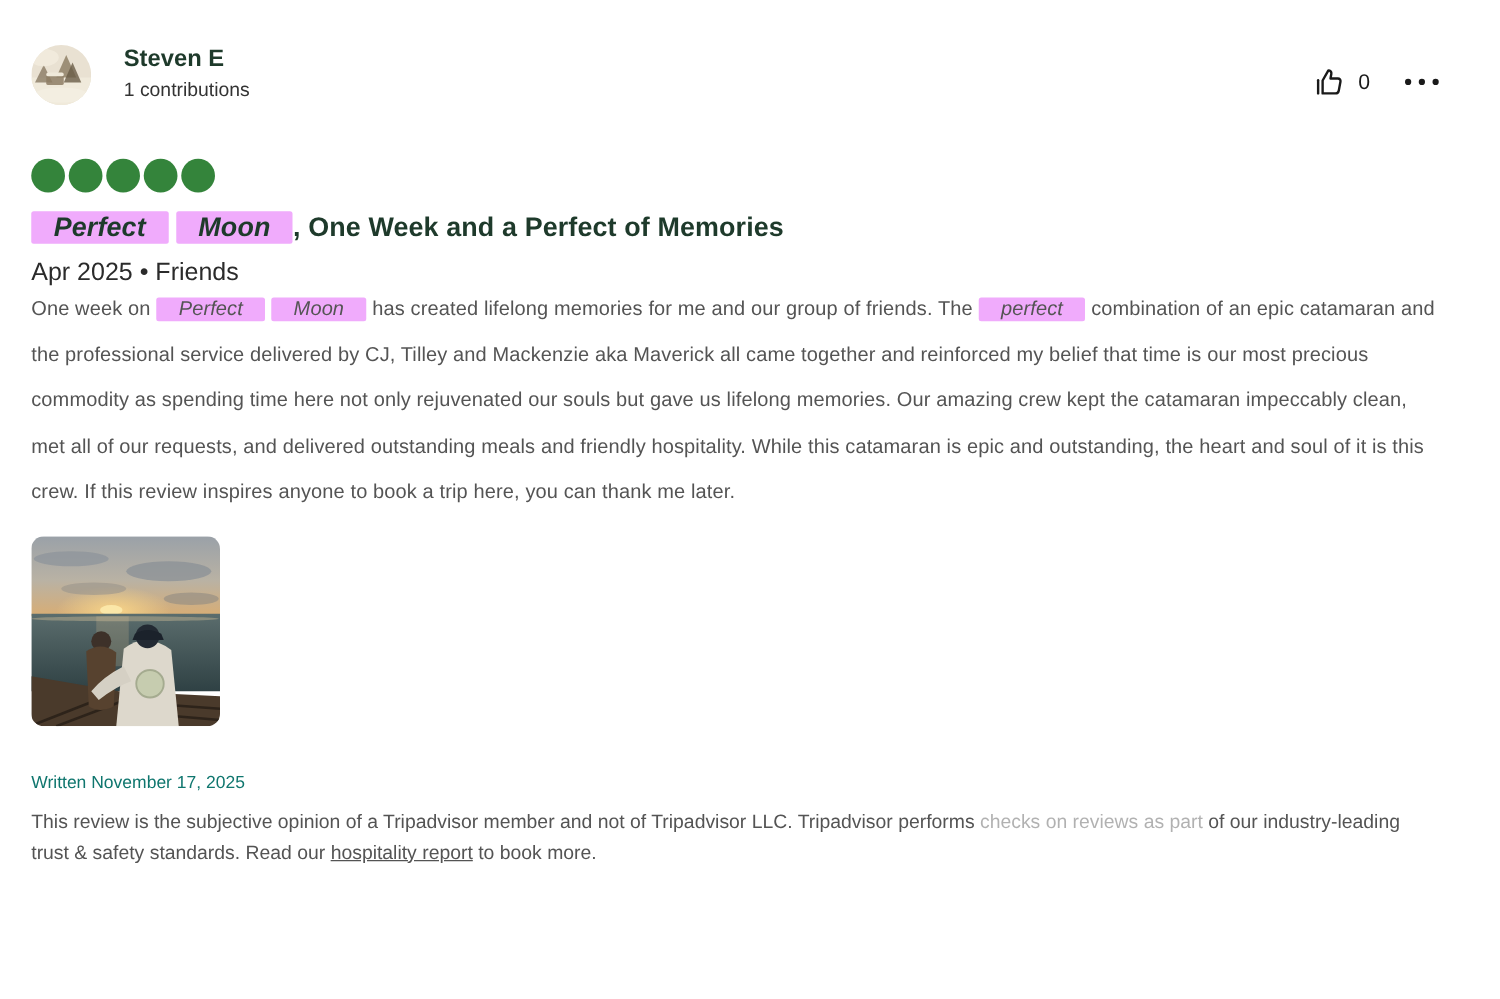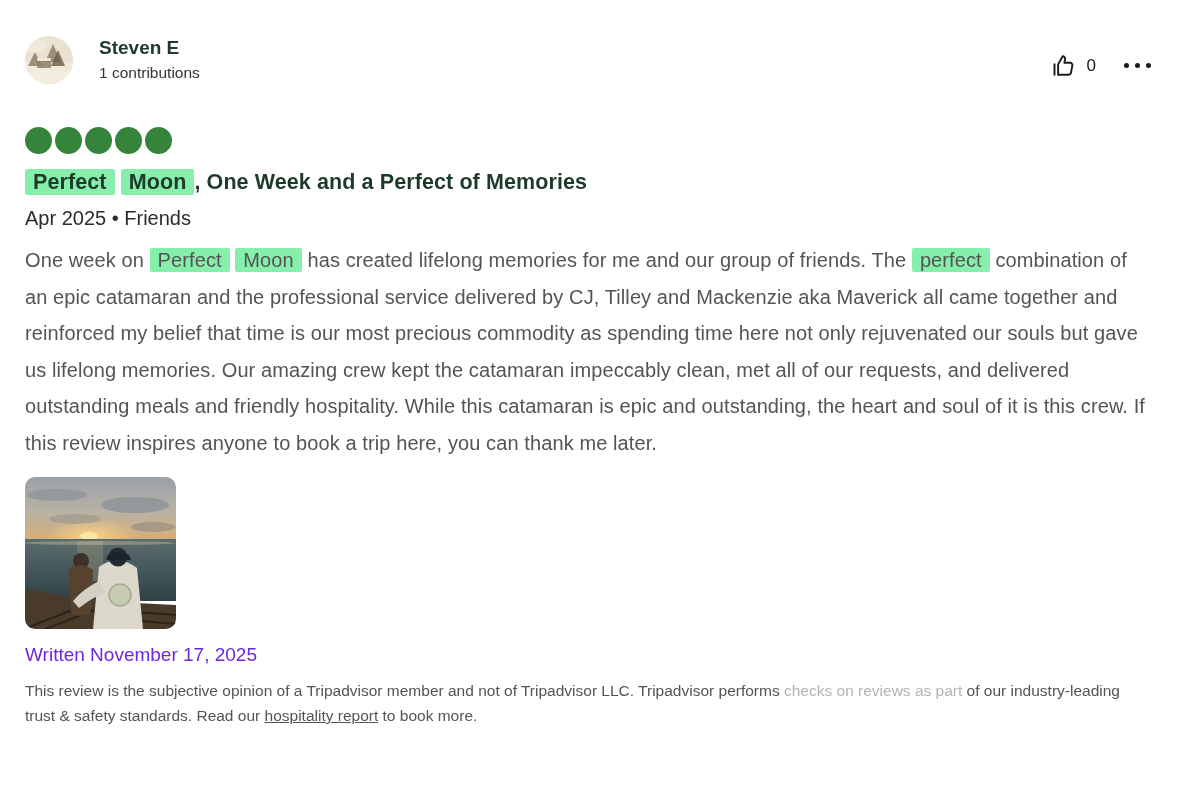--- a/index.html
+++ b/index.html
@@ -32,38 +32,38 @@
   .helpful-count { font-size: 17px; color: #1a1a1a; font-family: inherit; }
   .overflow-btn { display: flex; gap: 6px; margin-left: 26px; cursor: pointer; background: none; border: none; padding: 4px 2px; }
   .overflow-btn .dot { width: 5px; height: 5px; border-radius: 50%; background: #1a1a1a; }
 
   
   .bubbles { margin-top: 43px; display: flex; gap: 3px; }
   .bubble { width: 27px; height: 27px; border-radius: 50%; background: #34843b; }
 
   
   .title { margin-top: 16px; font-size: 21.5px; font-weight: 700; color: #1e3a2b; letter-spacing: .1px; }
-  .hl { background: #86efac; border-radius: 2px; padding: 1px 8px; }
+  .hl { background: #f0abfc; border-radius: 2px; padding: 1px 18px; font-style: italic; }
   .dateline { margin-top: 12px; font-size: 20px; color: #2b2b2b; }
 
   
   .body-text {
-    margin-top: 12px; font-size: 20px; line-height: 36.5px;
+    margin-top: 0; font-size: 16px; line-height: 36.5px;
     color: #545454; max-width: 1132px; letter-spacing: .1px;
   }
 
   
   .photo {
     margin-top: 16px; width: 151px; height: 152px;
     border-radius: 10px; overflow: hidden; cursor: pointer;
   }
   .photo svg { display: block; }
 
   
-  .written { margin-top: 15px; font-size: 19px; color: #6d28d9; }
+  .written { margin-top: 36px; font-size: 14px; color: #0f766e; }
   .disclaimer {
     margin-top: 12px; font-size: 15.5px; line-height: 25px;
     color: #545454; max-width: 1132px;
   }
   .seg-faded { opacity: .45; }
   .seg-link { text-decoration: underline; cursor: pointer; }
 </style>
 </head>
 <body>
 

